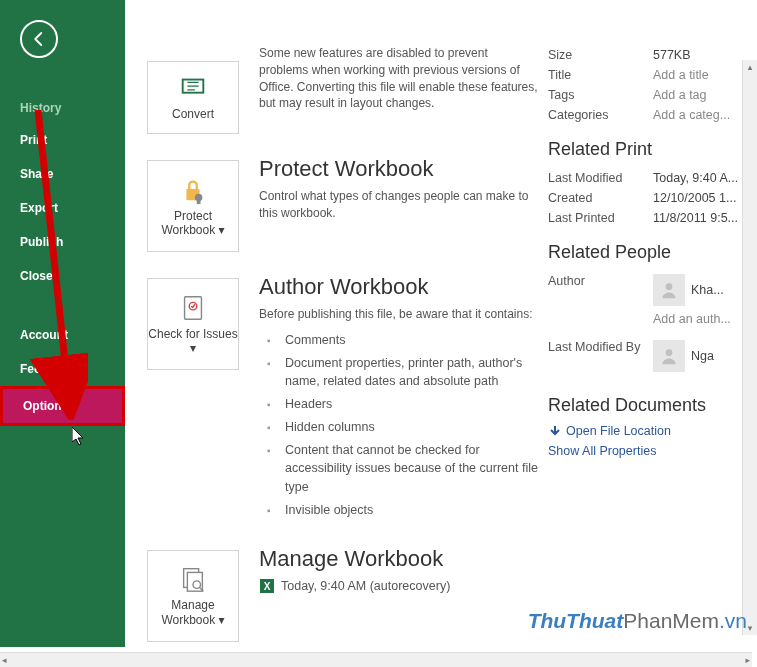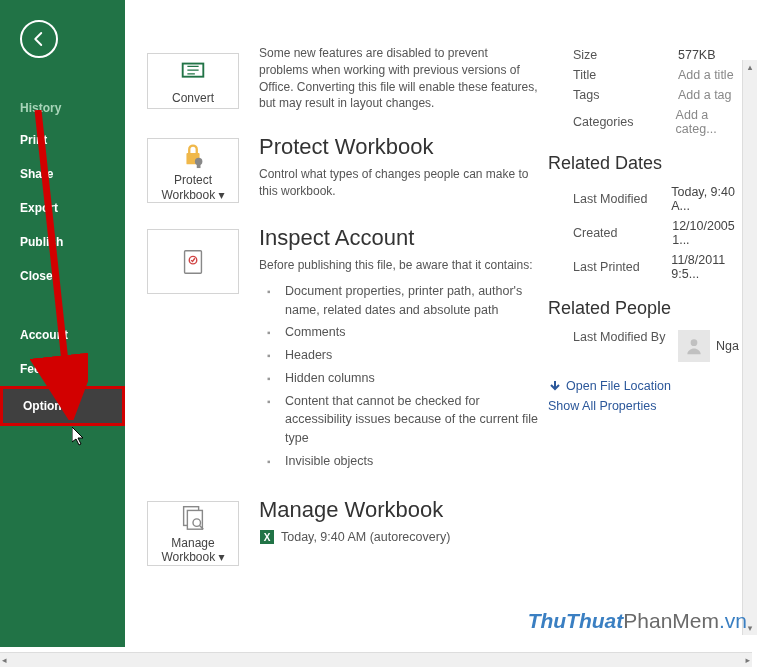--- a/index.html
+++ b/index.html
@@ -5,47 +5,47 @@
 * { margin: 0; padding: 0; box-sizing: border-box; font-family: "Segoe UI", sans-serif; }
 body { width: 757px; height: 667px; overflow: hidden; background: #fff; position: relative; }
 .container { display: flex; height: 647px; }
 .sidebar { width: 125px; background: #217346; flex-shrink: 0; padding-top: 20px; position: relative; }
 .back-btn { width: 38px; height: 38px; border: 2px solid #fff; border-radius: 50%; margin-left: 20px; display: flex; align-items: center; justify-content: center; cursor: pointer; }
 .back-btn svg { width: 18px; height: 18px; fill: #fff; }
 .sidebar-items { margin-top: 35px; }
 .sidebar-item { padding: 10px 20px; color: #fff; font-size: 12px; cursor: pointer; font-weight: bold; }
 .sidebar-item.history { color: #a8d5b9; padding-top: 8px; padding-bottom: 8px;}
 .sidebar-gap { height: 25px; }
-.sidebar-item.highlighted { border: 3px solid #d20000; background: #404040; position: relative; }
+.sidebar-item.highlighted { border: 3px solid #d20000; background: #be185d; position: relative; }
 .cursor-ptr { position: absolute; left: 72px; top: 427px; z-index: 10; }
 .arrow-annotation { position: absolute; left: 28px; top: 110px; z-index: 5; pointer-events: none;}
 
 .topbar { position: absolute; top: 0; left: 125px; right: 0; height: 30px; display: flex; align-items: center; background: #fff; padding: 0 8px; }
 .doc-title { flex: 1; text-align: center; color: #555; font-size: 12px; white-space: nowrap; overflow: hidden; text-overflow: ellipsis; padding: 0 8px;}
 .topbar-item { color: #555; font-size: 12px; padding: 0 12px; cursor: pointer; }
 .win-controls { display: flex; gap: 0; }
 .win-btn { width: 45px; height: 30px; display: flex; align-items: center; justify-content: center; cursor: pointer; color: #555;}
 
 .main { flex: 1; display: flex; padding-top: 45px; overflow: hidden; background: #fff; position: relative;}
 .left-col { width: 415px; padding-left: 22px; }
 .right-col { flex: 1; padding-left: 8px; padding-right: 6px; position:relative;}
 
 .section { display: flex; gap: 20px; margin-bottom: 22px; }
-.tile { width: 92px; height: 65px; border: 1px solid #d4d4d4; background: #fff; display: flex; flex-direction: column; align-items: center; justify-content: center; gap: 4px; cursor: pointer; flex-shrink:0; margin-top:4px;}
-.tile.half { margin-top: 8px; height:56px;}
+.tile { width: 92px; height: 92px; border: 1px solid #d4d4d4; background: #fff; display: flex; flex-direction: column; align-items: center; justify-content: center; gap: 4px; cursor: pointer; flex-shrink:0; margin-top:4px;}
+.tile.half { margin-top: 16px; height:73px;}
 .tile-label { font-size: 12px; color: #444; text-align: center; line-height: 1.2; }
 .tile svg { width: 30px; height: 30px; }
 .sec-body { flex: 1; }
 .sec-title { font-size: 22px; color: #333; font-weight: 400; margin-bottom: 6px; }
 .sec-desc { font-size: 12px; color: #555; line-height: 1.4; }
 .sec-list { list-style: none; margin-top: 8px; }
 .sec-list li { font-size: 12.5px; color: #555; line-height: 1.5; padding-left: 26px; position: relative; margin-bottom: 4px;}
 .sec-list li::before { content: "▪"; position: absolute; left: 8px; color: #999; font-size: 10px; top: 2px;}
 
-.prop-row { display: flex; align-items: center; font-size: 12.5px; padding: 3px 0; margin-left: 25px; }
+.prop-row { display: flex; align-items: center; font-size: 12.5px; padding: 3px 0; }
 .prop-label { color: #555; width: 105px; }
 .prop-value { color: #444; }
 .prop-value.placeholder { color: #888; }
 .prop-heading { font-size: 18px; color: #333; font-weight: 400; margin: 14px 0 8px; }
 .avatar { width: 32px; height: 32px; background: #e6e6e6; display: inline-flex; align-items: center; justify-content: center; margin-right: 6px; }
 .avatar svg { width: 20px; height: 20px; fill: #c0c0c0; }
 .person-row { display: flex; align-items: center; font-size: 12.5px; color: #444; margin-bottom: 6px;}
 .link { color: #2b579a; font-size: 12.5px; cursor: pointer; }
 .link-row { display:flex; align-items:center; gap:4px; margin-top:8px; margin-bottom:6px; color: #2b579a; font-size: 12.5px; cursor:pointer;}
 
@@ -154,27 +154,28 @@
         </div>
       </div>
 
       <div class="section">
         <div class="tile">
           <svg viewBox="0 0 32 32">
               <rect x="7" y="4" width="18" height="24" rx="1" fill="#fff" stroke="#888" stroke-width="1.5"></rect>
               <circle cx="16" cy="14" r="4" fill="none" stroke="#d04444" stroke-width="1.5"></circle>
               <path d="M14 14l1.5 1.5L18 12" stroke="#d04444" stroke-width="1.5" fill="none"></path>
             </svg>
-        </div>
-        <div class="sec-body">
-          <div class="sec-title">Inspect Account</div>
+          <span class="tile-label"><span>Check for Issues</span> ▾</span>
+        </div>
+        <div class="sec-body">
+          <div class="sec-title">Author Workbook</div>
           <div class="sec-desc">Before publishing this file, be aware that it contains:</div>
           <ul class="sec-list">
+            <li>Comments</li>
             <li>Document properties, printer path, author's name, related dates and absolute path</li>
-            <li>Comments</li>
             <li>Headers</li>
             <li>Hidden columns</li>
             <li>Content that cannot be checked for accessibility issues because of the current file type</li>
             <li>Invisible objects</li>
           </ul>
         </div>
       </div>
 
       <div class="section">
         <div class="tile">
@@ -210,48 +211,64 @@
         </div>
       <div class="prop-row">
           <span class="prop-label">Tags</span>
           <span class="prop-value placeholder">Add a tag</span>
         </div>
       <div class="prop-row">
           <span class="prop-label">Categories</span>
           <span class="prop-value placeholder">Add a categ...</span>
         </div>
 
-      <div class="prop-heading">Related Dates</div>
+      <div class="prop-heading">Related Print</div>
       <div class="prop-row">
           <span class="prop-label">Last Modified</span>
           <span class="prop-value">Today, 9:40 A...</span>
         </div>
       <div class="prop-row">
           <span class="prop-label">Created</span>
           <span class="prop-value">12/10/2005 1...</span>
         </div>
       <div class="prop-row">
           <span class="prop-label">Last Printed</span>
           <span class="prop-value">11/8/2011 9:5...</span>
         </div>
 
       <div class="prop-heading">Related People</div>
+      <div class="prop-row" style="align-items:flex-start">
+          <span class="prop-label">Author</span>
+        <div>
+          <div class="person-row">
+            <span class="avatar">
+                <svg viewBox="0 0 24 24">
+                  <circle cx="12" cy="8" r="4"></circle>
+                  <path d="M4 22c0-4 4-7 8-7s8 3 8 7"></path>
+                </svg>
+              </span>
+            <span>Kha...</span>
+          </div>
+          <div class="prop-value placeholder" style="margin-bottom:8px">Add an auth...</div>
+        </div>
+      </div>
       <div class="prop-row" style="align-items:flex-start">
           <span class="prop-label">Last Modified By</span>
         <div class="person-row">
           <span class="avatar">
               <svg viewBox="0 0 24 24">
                 <circle cx="12" cy="8" r="4"></circle>
                 <path d="M4 22c0-4 4-7 8-7s8 3 8 7"></path>
               </svg>
             </span>
           <span>Nga</span>
         </div>
       </div>
 
+      <div class="prop-heading">Related Documents</div>
       <div class="link-row">
         <svg width="14" height="14">
             <path d="M7 2v8M3 6l4 4 4-4" stroke="#2b579a" stroke-width="2" fill="none"></path>
           </svg>
         <span>Open File Location</span>
       </div>
       <div class="link">Show All Properties</div>
     </div>
 
     <div class="scrollbar-v">

